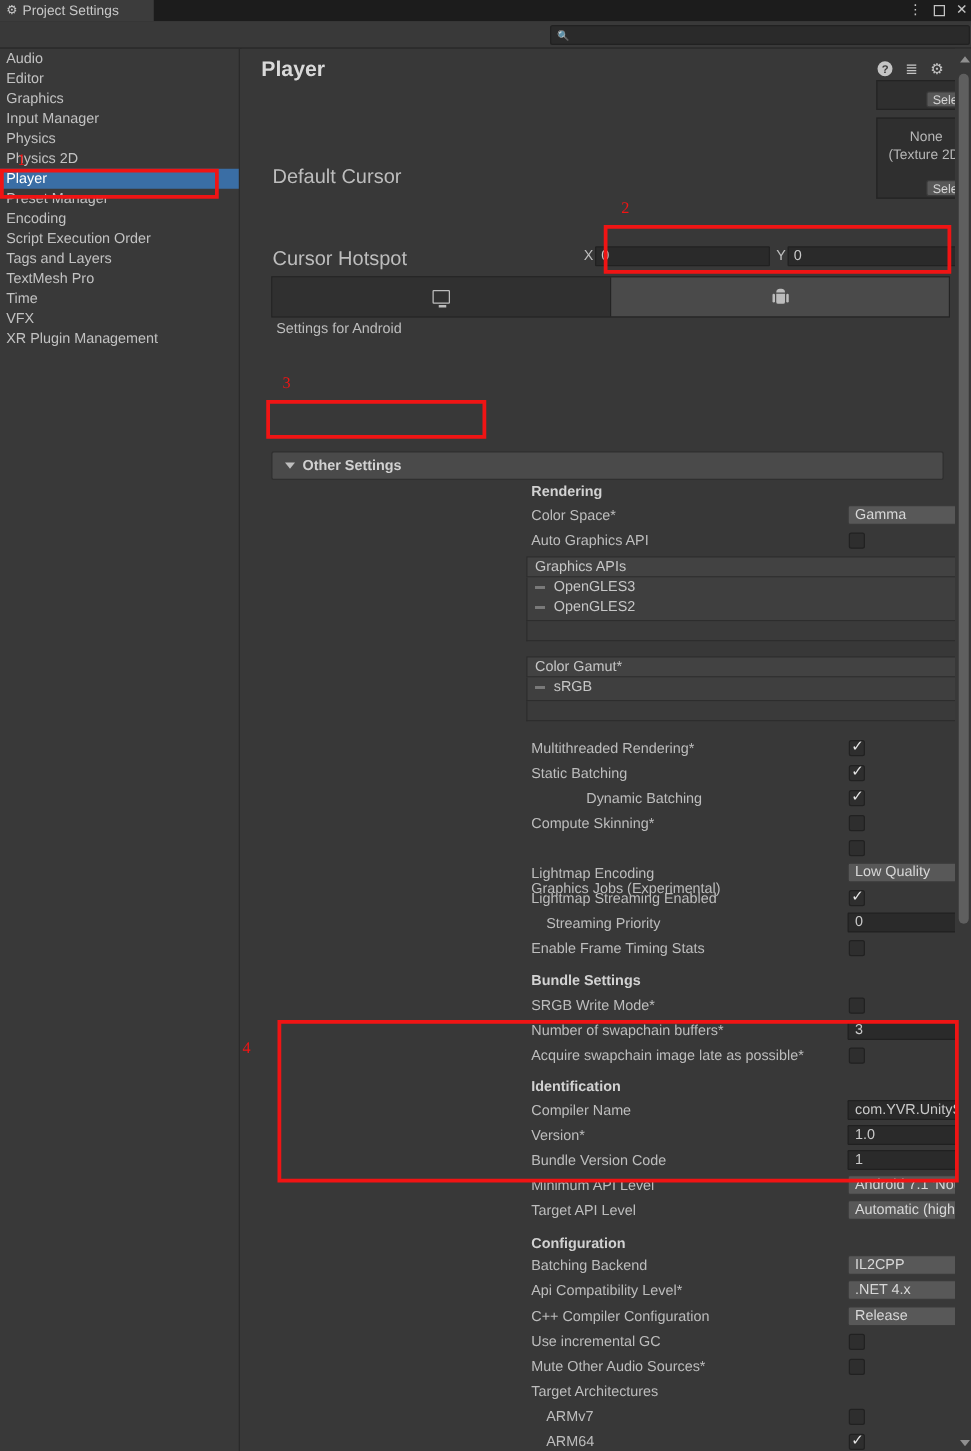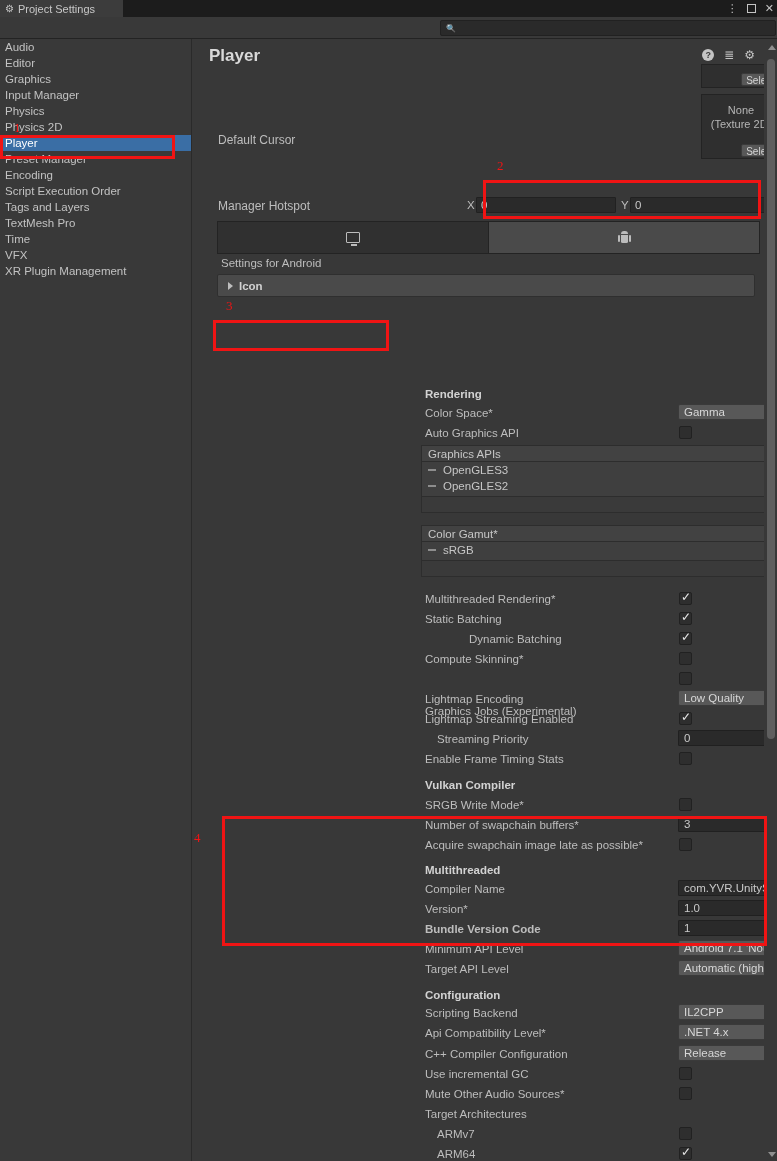--- a/index.html
+++ b/index.html
@@ -81,21 +81,21 @@
   .select-btn {
     position: absolute; right: 1px; bottom: 1px;
     background: #585858; border: 1px solid #3a3a3a; border-radius: 2px;
     font-size: 10px; color: #d4d4d4; padding: 0 4px; height: 13px; line-height: 13px;
   }
   .objfield-text {
     position: absolute; left: 0; right: 0; top: 8px; text-align: center;
     font-size: 11px; color: #b6b6b6; line-height: 14px;
   }
   .field-label {
-    position: absolute; font-size: 12px; color: #bdbdbd;
+    position: absolute; font-size: 16px; color: #bdbdbd;
   }
 
   
   .hotspot-label { position: absolute; left: 25px; top: 160px; }
   .axis-lbl { position: absolute; font-size: 11.5px; color: #bdbdbd; }
   .numfield {
     position: absolute; background: #2a2a2a; border: 1px solid #212121; border-radius: 1px;
     height: 16px; line-height: 15px; padding-left: 4px; font-size: 11.5px; color: #c8c8c8;
   }
 
@@ -274,21 +274,21 @@
     <div class="field-label" style="left:25px; top:94px;">Default Cursor</div>
 
     <div class="objfield" style="left:508px; top:55px; width:80px; height:65px;">
       <div class="objfield-text">
         <span>None</span><br>
         <span>(Texture 2D)</span>
       </div>
       <div class="select-btn">Select</div>
     </div>
 
-    <div class="field-label hotspot-label">Manager Hotspot</div>
+    <div class="field-label hotspot-label">Cursor Hotspot</div>
     <div class="axis-lbl" style="left:274px; top:160px;">X</div>
     <div class="numfield" style="left:283px; top:158px; width:140px;">0</div>
     <div class="axis-lbl" style="left:428px; top:160px;">Y</div>
     <div class="numfield" style="left:437px; top:158px; width:140px;">0</div>
 
     <div class="platstrip">
       <div class="plat-tab inactive" style="left:0; width:271px;">
         <span class="icon-monitor"></span>
       </div>
       <div class="plat-tab active" style="left:271px; width:270px;">
@@ -296,23 +296,23 @@
           <span class="head"></span>
             <span class="body"></span>
             <span class="arm-l"></span>
             <span class="arm-r"></span>
         </span>
       </div>
     </div>
 
     <div class="field-label settings-for">Settings for Android</div>
 
-    <div class="foldout" style="top:235px;">
-      <span class="tri tri-right"></span>
-      <span class="foldout-label">Icon</span>
+    <div class="foldout" style="top:322px;">
+      <span class="tri tri-down"></span>
+      <span class="foldout-label">Other Settings</span>
     </div>
 
     <div class="group-title" style="top:349px;">Rendering</div>
 
     <div class="row-label" style="top:368px;">Color Space*</div>
     <div class="dropdown" style="top:365px;">
       <span>Gamma</span>
       
     </div>
 
@@ -368,57 +368,57 @@
 
     <div class="row-label" style="top:674px;">Lightmap Streaming Enabled</div>
     <div class="chk on" style="top:673px;"></div>
 
     <div class="row-label indent" style="top:694px;">Streaming Priority</div>
     <div class="textfield" style="top:691px;">0</div>
 
     <div class="row-label" style="top:714px;">Enable Frame Timing Stats</div>
     <div class="chk" style="top:713px;"></div>
 
-    <div class="group-title" style="top:740px;">Vulkan Compiler</div>
+    <div class="group-title" style="top:740px;">Bundle Settings</div>
 
     <div class="row-label" style="top:760px;">SRGB Write Mode*</div>
     <div class="chk" style="top:759px;"></div>
 
     <div class="row-label" style="top:780px;">Number of swapchain buffers*</div>
     <div class="textfield" style="top:777px;">3</div>
 
     <div class="row-label" style="top:800px;">Acquire swapchain image late as possible*</div>
     <div class="chk" style="top:799px;"></div>
 
-    <div class="group-title" style="top:825px;">Multithreaded</div>
+    <div class="group-title" style="top:825px;">Identification</div>
 
     <div class="row-label" style="top:844px;">Compiler Name</div>
     <div class="textfield" style="top:841px;">com.YVR.UnitySDK</div>
 
     <div class="row-label" style="top:864px;">Version*</div>
     <div class="textfield" style="top:861px;">1.0</div>
 
-    <div class="row-label" style="top:884px;font-weight:bold;">Bundle Version Code</div>
+    <div class="row-label" style="top:884px;">Bundle Version Code</div>
     <div class="textfield" style="top:881px;">1</div>
 
     <div class="row-label" style="top:904px;">Minimum API Level</div>
     <div class="dropdown" style="top:901px;">
       <span>Android 7.1 'Nougat' (API level 25)</span>
       
     </div>
 
     <div class="row-label" style="top:924px;">Target API Level</div>
     <div class="dropdown" style="top:921px;">
       <span>Automatic (highest installed)</span>
       
     </div>
 
     <div class="group-title" style="top:950px;">Configuration</div>
 
-    <div class="row-label" style="top:968px;">Scripting Backend</div>
+    <div class="row-label" style="top:968px;">Batching Backend</div>
     <div class="dropdown" style="top:965px;">
       <span>IL2CPP</span>
       
     </div>
 
     <div class="row-label" style="top:988px;">Api Compatibility Level*</div>
     <div class="dropdown" style="top:985px;">
       <span>.NET 4.x</span>
       
     </div>

